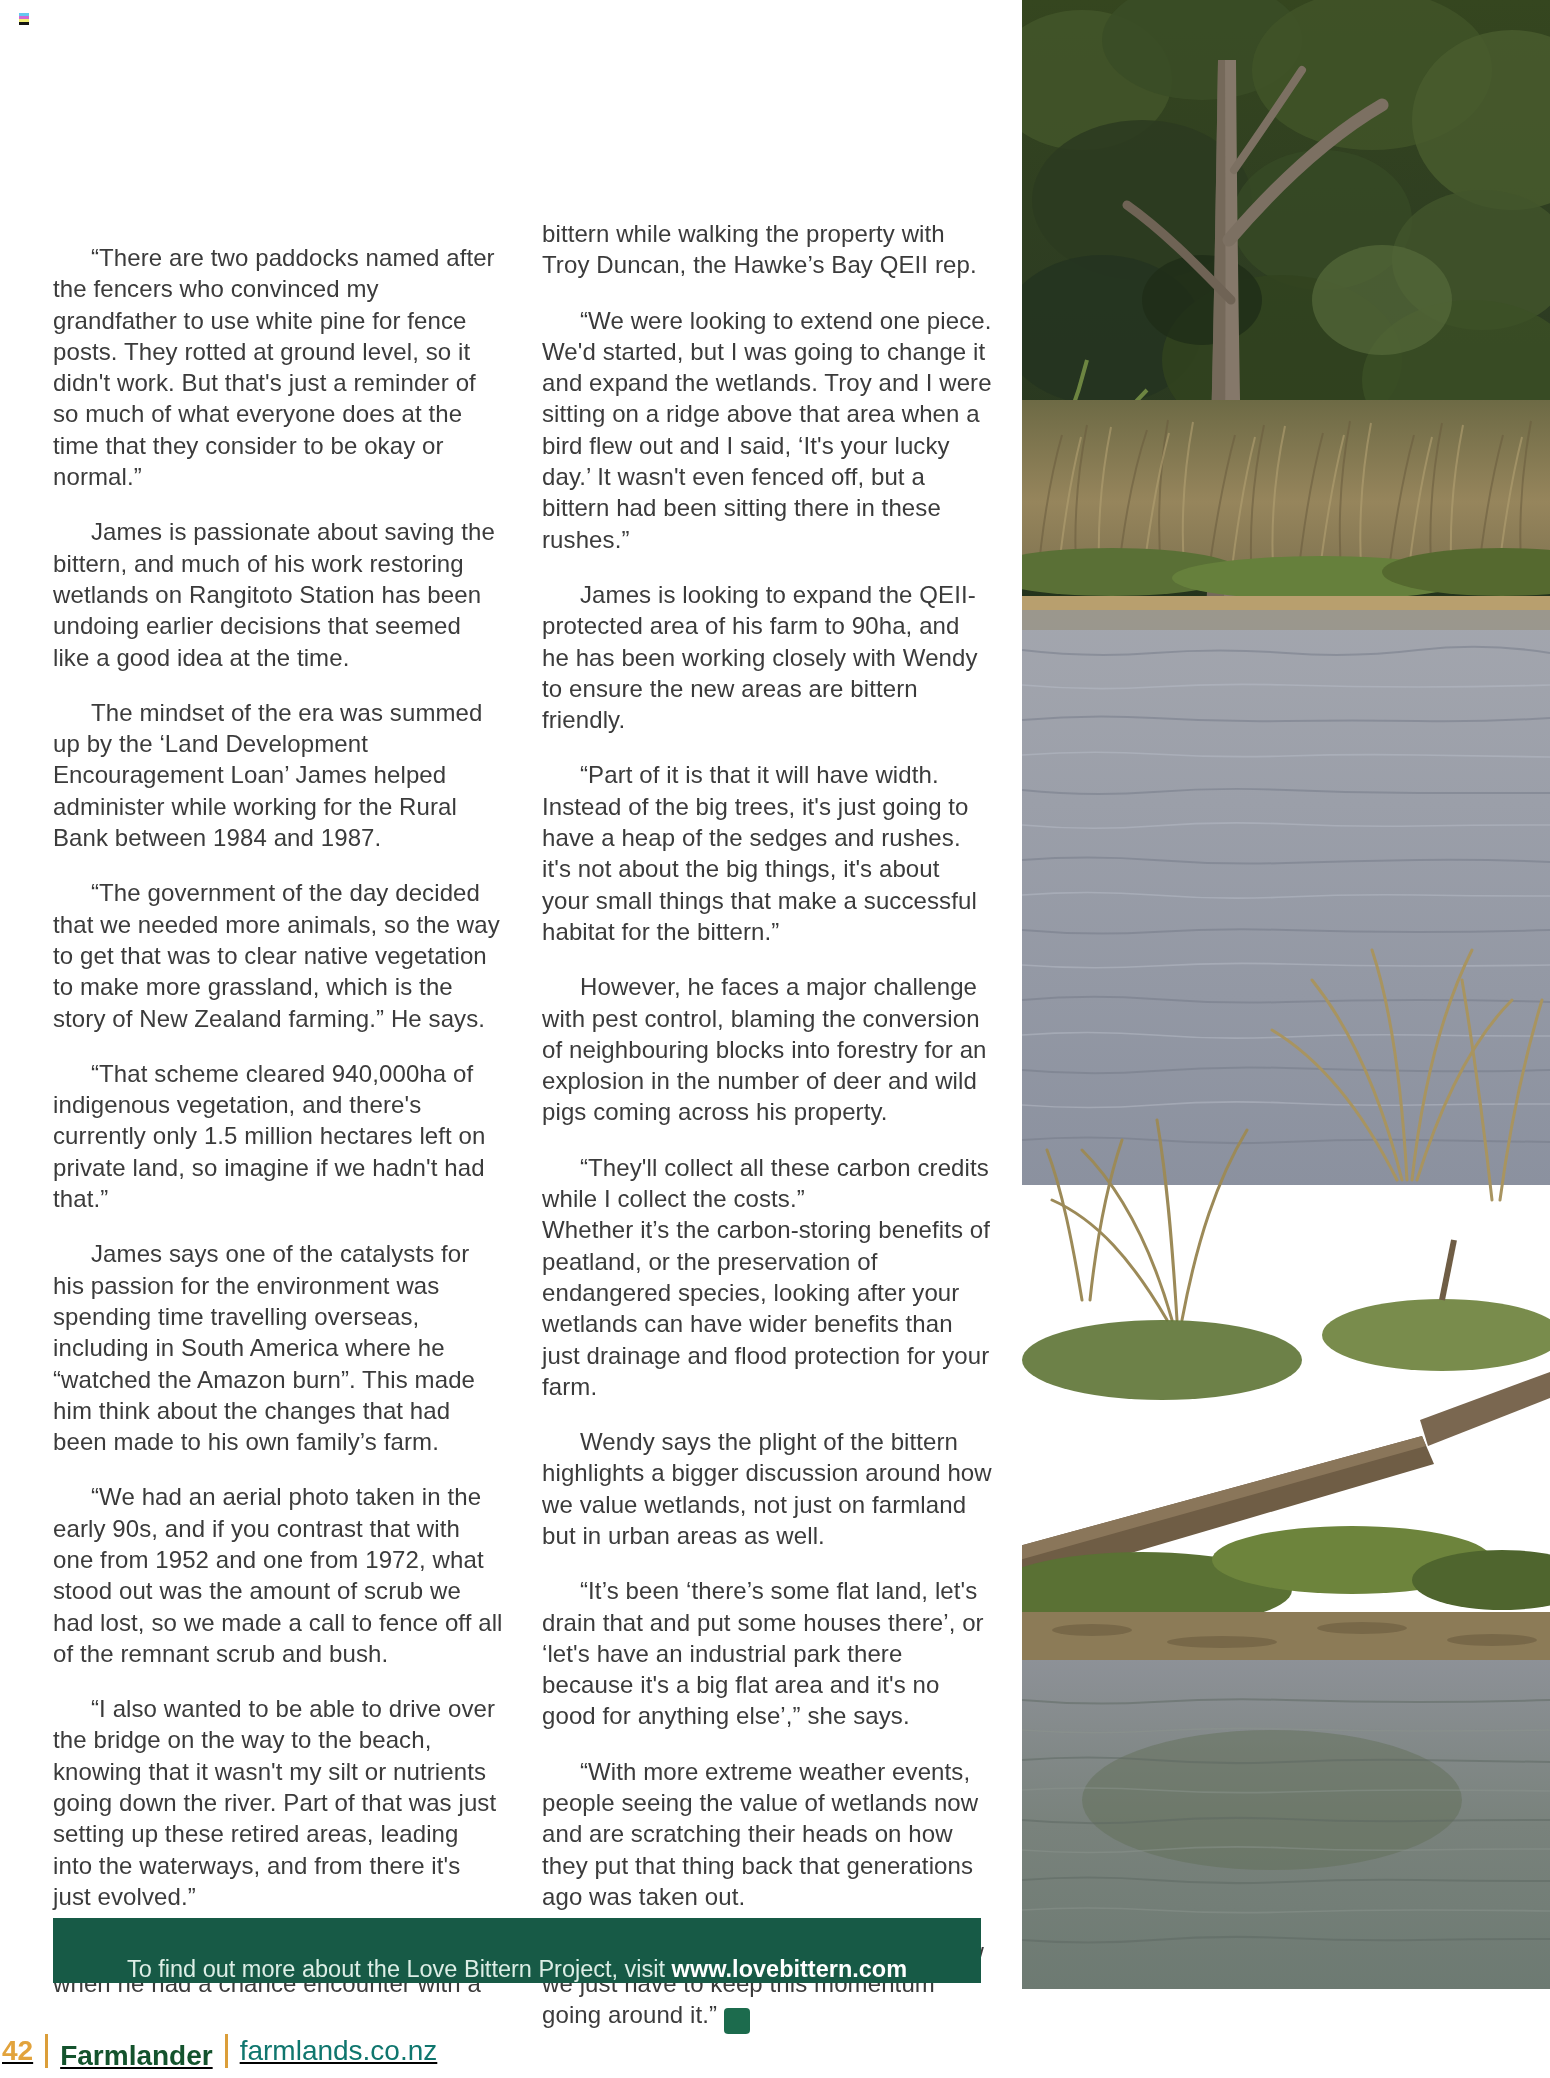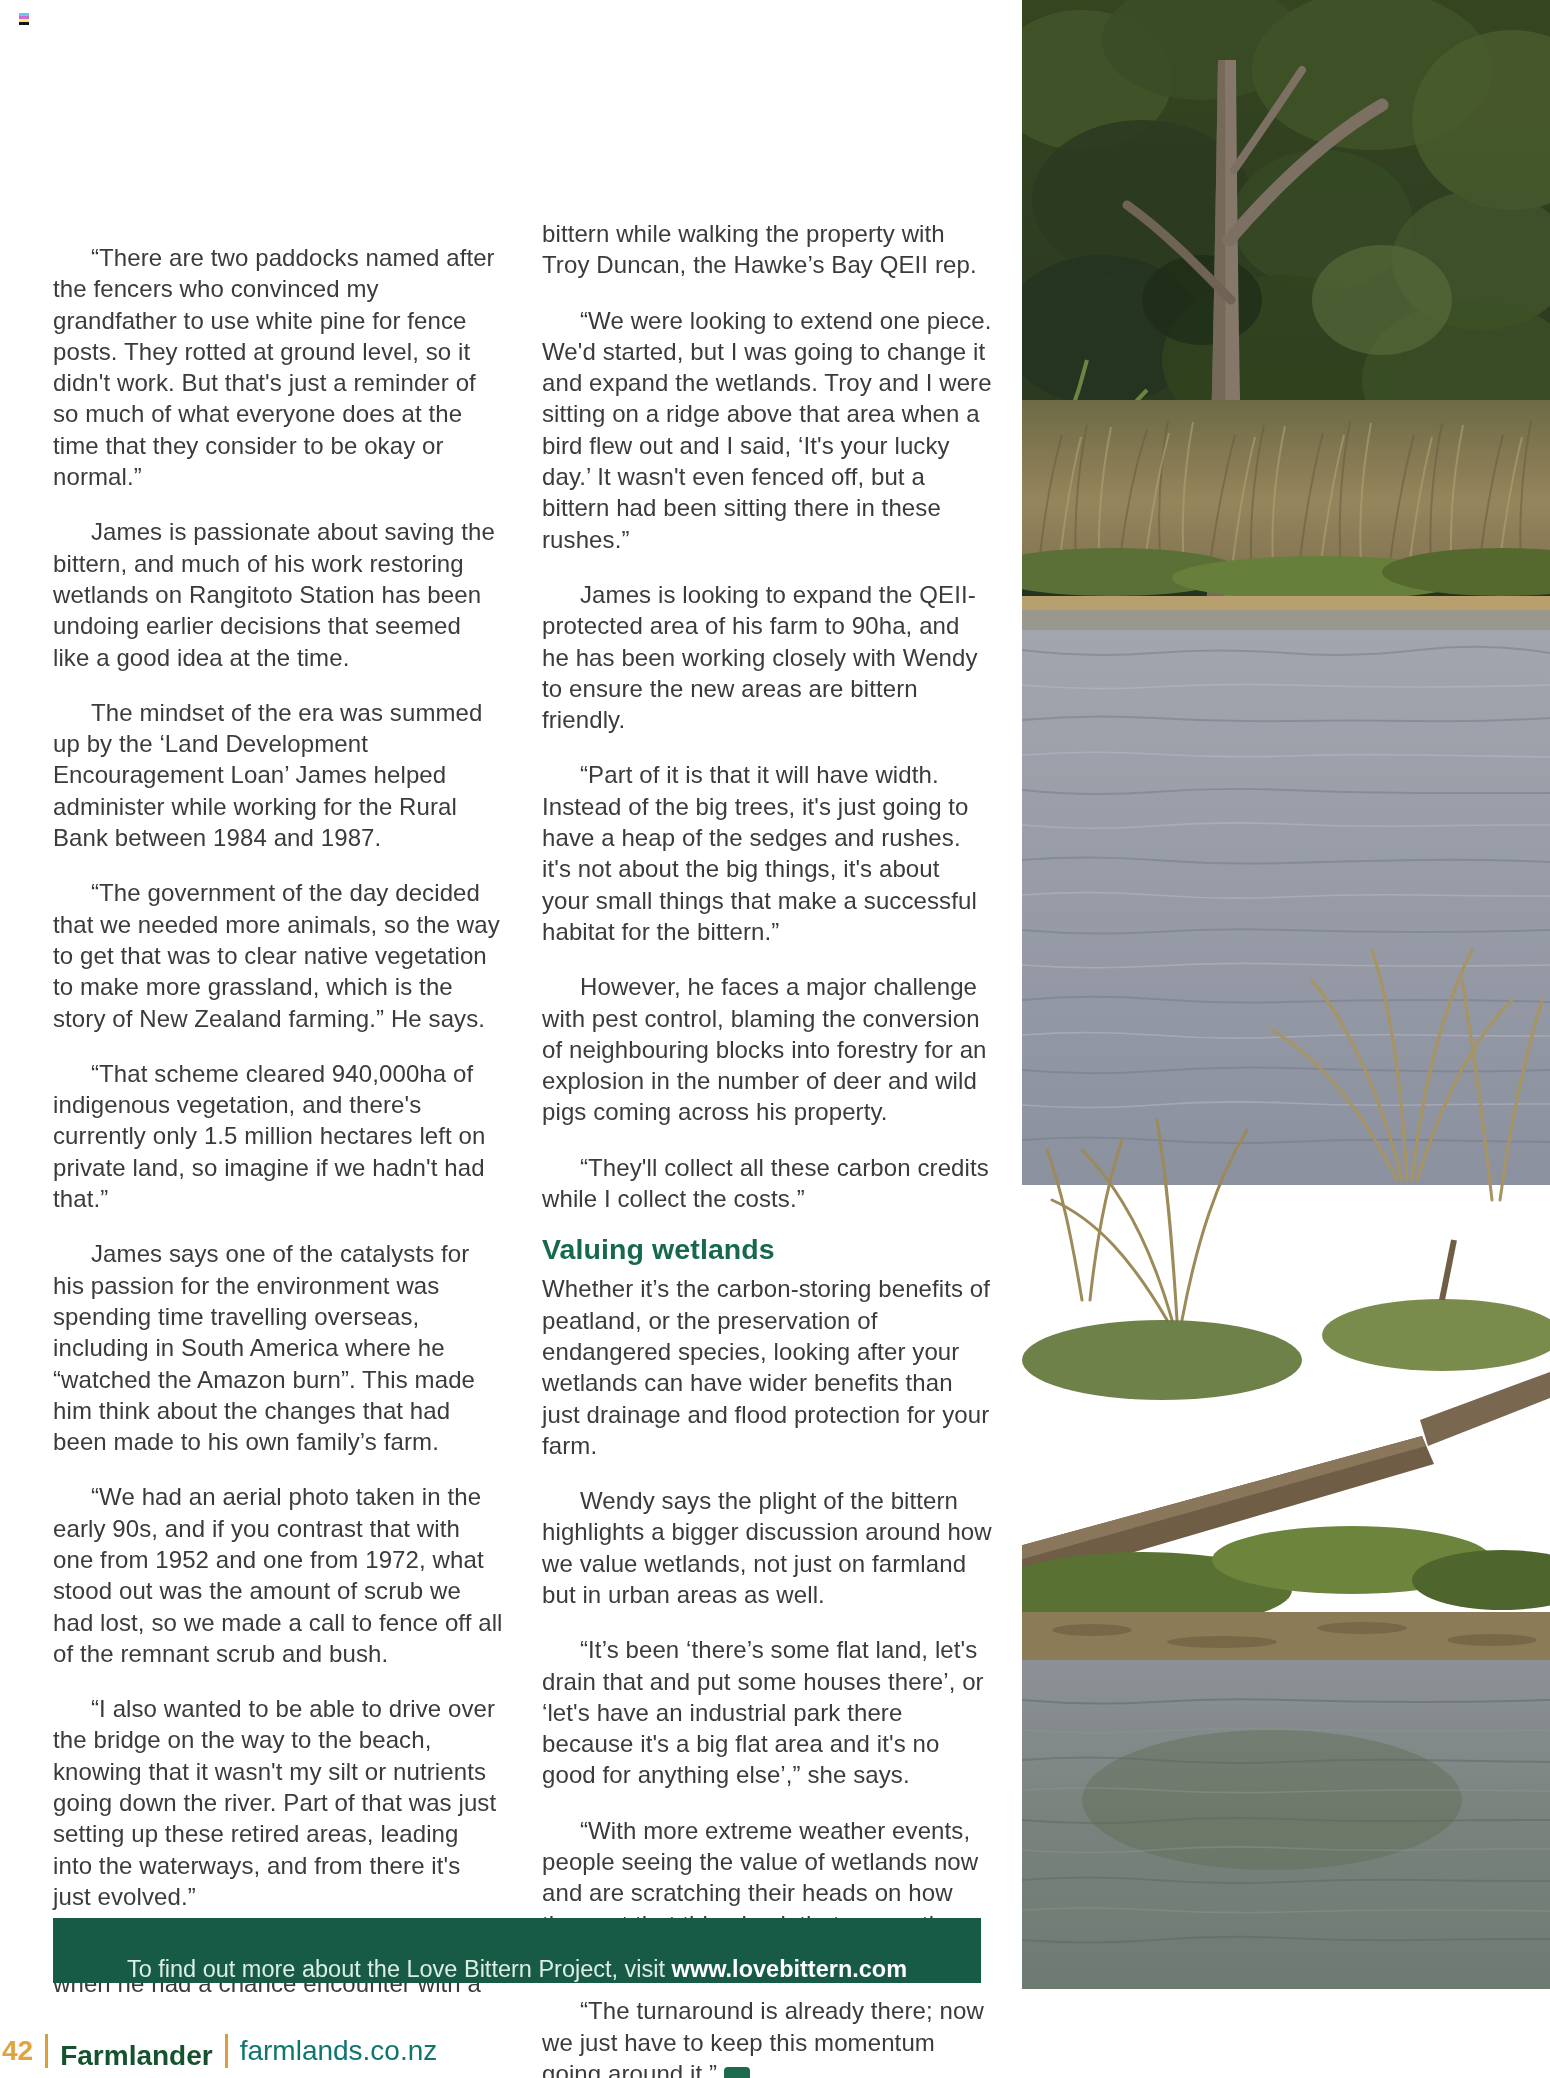--- a/index.html
+++ b/index.html
@@ -44,21 +44,21 @@
   .banner {
     position:absolute; left:53px; top:1918px; width:928px; height:65px;
     background:#175a46; display:flex; align-items:flex-end; justify-content:center;
     color:#ddeee6; font-size:23.5px; white-space:pre;
   }
   .banner b { color:#ffffff; }
 
   
   .footer {
     position:absolute; left:2px; top:2031px; height:40px;
-    display:flex; align-items:center; gap:12px; font-size:28px;
+    display:flex; align-items:center; gap:12px; font-size:28px;text-decoration:underline;
   }
   .footer .page-num { color:#e2a33c; font-weight:bold; }
   .footer .sep { width:3px; height:34px; background:#db9e3a; }
   .footer .mag { font-weight:bold; color:#14532d;margin-top:10px; }
   .footer .site { color:#0f766e; text-decoration:none; }
 </style>
 </head>
 <body>
 
 <div class="reg-mark">
@@ -79,21 +79,20 @@
     <p class="para indent">“I also wanted to be able to drive over the bridge on the way to the beach, knowing that it wasn't my silt or nutrients going down the river. Part of that was just setting up these retired areas, leading into the waterways, and from there it's just evolved.”</p>
     <p class="para indent">His hard work white like it had paid off when he had a chance encounter with a</p>
   </div>
 <div class="col col2">
     <p class="para">bittern while walking the property with Troy Duncan, the Hawke’s Bay QEII rep.</p>
     <p class="para indent">“We were looking to extend one piece. We'd started, but I was going to change it and expand the wetlands. Troy and I were sitting on a ridge above that area when a bird flew out and I said, ‘It's your lucky day.’ It wasn't even fenced off, but a bittern had been sitting there in these rushes.”</p>
     <p class="para indent">James is looking to expand the QEII-protected area of his farm to 90ha, and he has been working closely with Wendy to ensure the new areas are bittern friendly.</p>
     <p class="para indent">“Part of it is that it will have width. Instead of the big trees, it's just going to have a heap of the sedges and rushes. it's not about the big things, it's about your small things that make a successful habitat for the bittern.”</p>
     <p class="para indent">However, he faces a major challenge with pest control, blaming the conversion of neighbouring blocks into forestry for an explosion in the number of deer and wild pigs coming across his property.</p>
     <p class="para indent">“They'll collect all these carbon credits while I collect the costs.”</p>
-    <h2 class="col-heading">Valuing wetlands</h2>
     <p class="para">Whether it’s the carbon-storing benefits of peatland, or the preservation of endangered species, looking after your wetlands can have wider benefits than just drainage and flood protection for your farm.</p>
     <p class="para indent">Wendy says the plight of the bittern highlights a bigger discussion around how we value wetlands, not just on farmland but in urban areas as well.</p>
     <p class="para indent">“It’s been ‘there’s some flat land, let's drain that and put some houses there’, or ‘let's have an industrial park there because it's a big flat area and it's no good for anything else’,” she says.</p>
     <p class="para indent">“With more extreme weather events, people seeing the value of wetlands now and are scratching their heads on how they put that thing back that generations ago was taken out.</p>
     <p class="para indent">“The turnaround is already there; now we just have to keep this momentum going around it.” <span class="endmark">F</span></p>
   </div>
 
 <div class="photo">
   <svg viewBox="0 0 528 1989" preserveAspectRatio="none">
     <defs>

